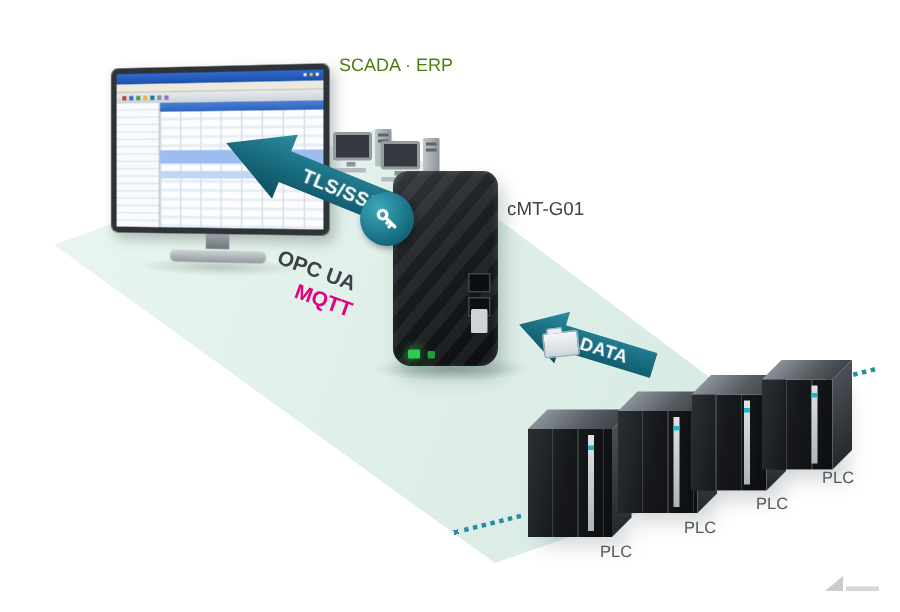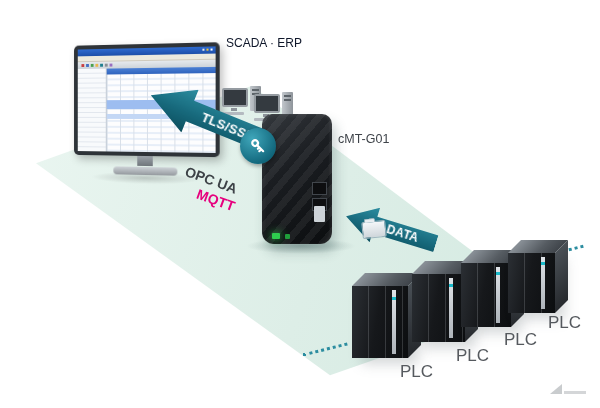--- a/index.html
+++ b/index.html
@@ -60,25 +60,25 @@
   }
   .arrow span{padding-left:26%;letter-spacing:.3px;}
   .arrow-tls{left:146px;top:97px;width:132px;height:46px;transform:rotate(22deg);font-size:13px;}
   .arrow-data{left:344px;top:212px;width:94px;height:36px;transform:rotate(17deg);font-size:12px;}
   
   .key-badge{position:absolute;left:240px;top:128px;width:36px;height:36px;border-radius:50%;z-index:6;
     background:radial-gradient(circle at 34% 30%,#3fa6ba,#10657a 75%);
     box-shadow:1px 2px 4px rgba(0,0,0,.35);display:flex;align-items:center;justify-content:center;}
   
   .label{position:absolute;z-index:7;white-space:nowrap;}
-  .scada-label{left:226px;top:36px;font-size:12px;color:#0f172a;}
+  .scada-label{left:226px;top:36px;font-size:12px;color:#4d7c0f;}
   .opcua-label{left:184px;top:172px;font-size:14px;font-weight:bold;color:#3d4247;transform:rotate(20deg);}
   .mqtt-label{left:196px;top:192px;font-size:14px;font-weight:bold;color:var(--mqtt-pink,#e6007e);transform:rotate(20deg);}
   .device-label{left:338px;top:132px;font-size:12.5px;color:#3f444a;}
-  .plc-label{font-size:17px;color:#55595e;padding-left:12px;}
+  .plc-label{font-size:11px;color:#55595e;padding-left:12px;}
   
   .device{position:absolute;left:262px;top:114px;width:70px;height:130px;z-index:5;
     border-radius:10px 10px 12px 12px;
     background:
       repeating-linear-gradient(130deg,rgba(255,255,255,.06) 0 7px,rgba(255,255,255,0) 7px 14px),
       linear-gradient(145deg,#34383d 0%,#1b1e22 40%,#0b0d0f 100%);
     box-shadow:inset -2px 0 3px rgba(255,255,255,.08),inset 2px 2px 4px rgba(255,255,255,.05),
       4px 8px 12px rgba(40,70,70,.25);}
   .device .port{position:absolute;right:5px;width:13px;height:11px;background:#0d0e10;border:1px solid #41464c;}
   .device .port.p1{top:68px;} .device .port.p2{top:84px;}

